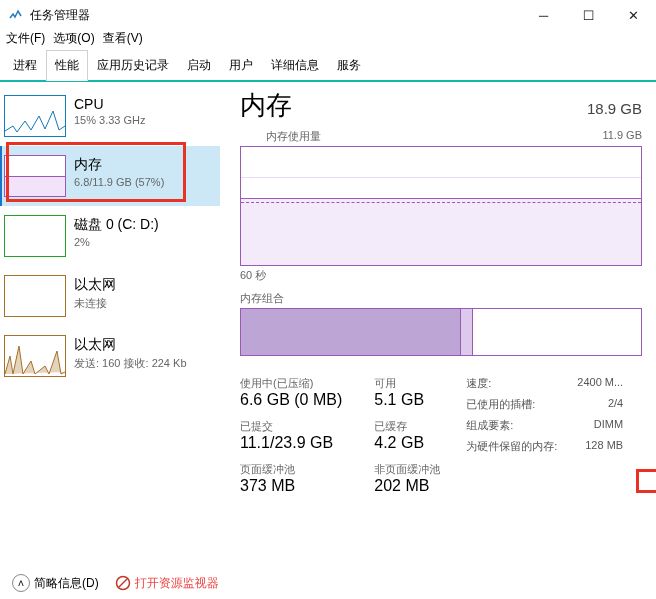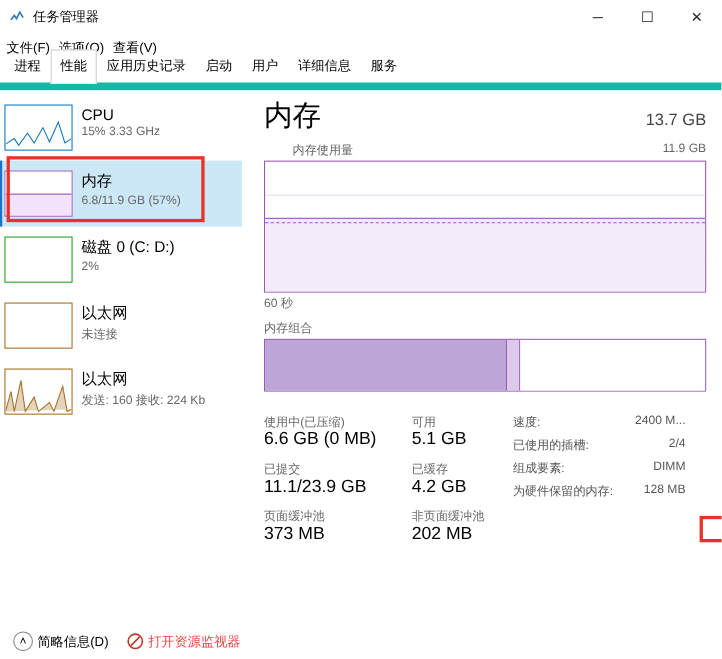--- a/index.html
+++ b/index.html
@@ -4,23 +4,23 @@
 <style>
 * { box-sizing: border-box; margin: 0; padding: 0; font-family: "Microsoft YaHei", "Segoe UI", sans-serif; }
 body { width: 656px; height: 599px; background: #fff; color: #000; font-size: 12px; overflow: hidden; position: relative; }
 
 .titlebar { height: 30px; display: flex; align-items: center; padding-left: 8px; }
 .titlebar-icon { width: 16px; height: 16px; display: inline-flex; align-items: center; justify-content: center; margin-right: 6px; }
 .titlebar-title { flex: 1; font-size: 12px; }
 .win-controls { display: flex; }
 .win-btn { width: 45px; height: 30px; display: flex; align-items: center; justify-content: center; font-size: 13px; color:#222; }
 
-.menubar { height: 22px; display: flex; align-items: flex-end; padding-left: 6px; gap: 8px; font-size: 12px; }
-
-.tabs { height: 30px; display: flex; align-items: flex-end; border-bottom: 7px solid #14b8a6; padding-left: 4px; gap: 0; font-size: 12px; }
+.menubar { height: 22px; display: flex; align-items: flex-start; padding-left: 6px; gap: 8px; font-size: 12px; }
+
+.tabs { height: 30px; display: flex; align-items: flex-end; border-bottom: 2px solid #14b8a6; padding-left: 4px; gap: 0; font-size: 12px; }
 .tab { padding: 6px 8px; border: 1px solid transparent; border-bottom: none; color: #000; }
 .tab.active { border: 1px solid #d0d0d0; border-bottom: 1px solid #fff; background: #fff; position: relative; top: 1px; }
 
 .main { display: flex; height: calc(599px - 30px - 22px - 30px - 32px); }
 
 .sidebar { width: 220px; overflow: hidden; padding-top: 4px; }
 .side-item { display: flex; height: 60px; padding: 6px 4px; gap: 8px; align-items: flex-start; position: relative; }
 .side-item.selected { background: #cce8f7; }
 .side-item.selected::before { content:""; position:absolute; left:0; top:0; bottom:0; width:2px; background:#1a73cc; }
 .side-thumb { width: 62px; height: 42px; border: 1px solid #117dbb; margin-top:3px; background:#fff; position:relative; overflow:hidden; }
@@ -156,21 +156,21 @@
         <span class="side-sub">发送: 160 接收: 224 Kb</span>
       </div>
     </div>
 
   </div>
 
   <div class="content">
 
     <div class="hdr">
       <span class="hdr-title">内存</span>
-      <span class="hdr-right">13.7 GB</span>
+      <span class="hdr-right">18.9 GB</span>
     </div>
 
     <div class="chart-label-row">
       <span>内存使用量</span>
       <span>11.9 GB</span>
     </div>
     <div class="chart-usage">
       <div class="grid-h" style="top:25%"></div>
       <div class="grid-h" style="top:50%"></div>
       <div class="grid-h" style="top:75%"></div>

